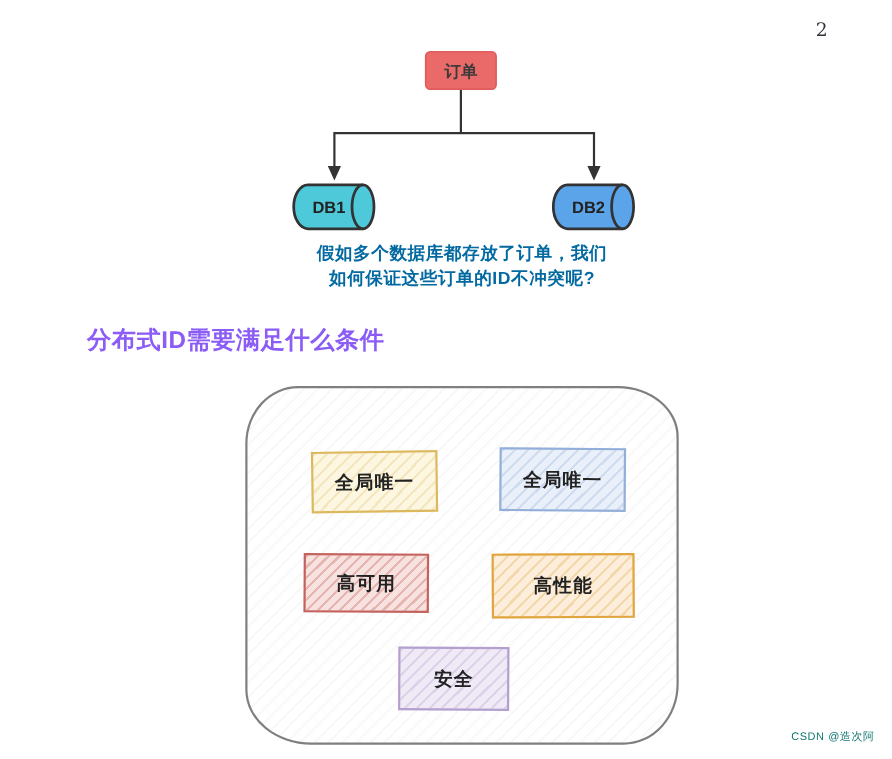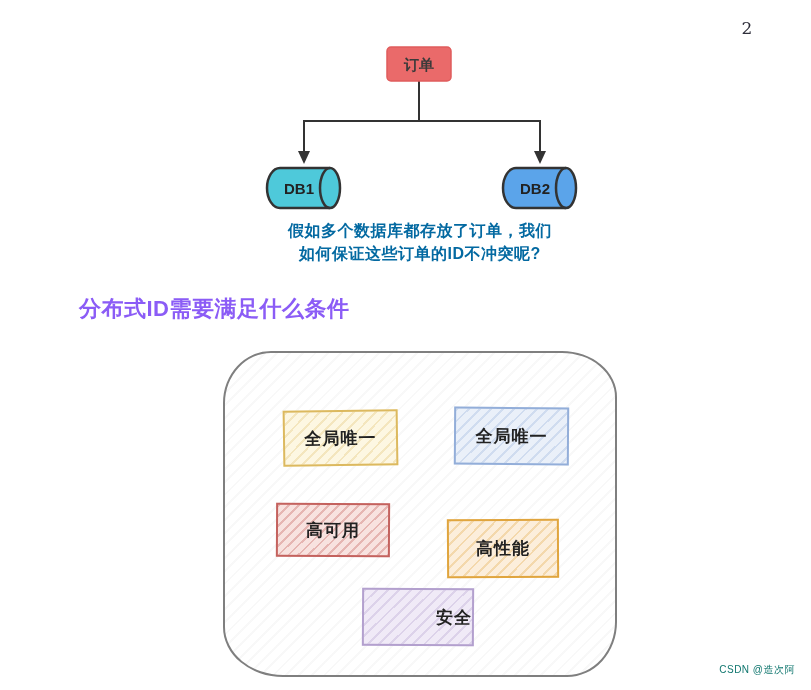--- a/index.html
+++ b/index.html
@@ -59,34 +59,32 @@
     transform: rotate(0.4deg);
   }
   .req-box.red {
     left: 276px; top: 503px; width: 114px; height: 54px;
     border: 2px solid #c4625e; background-color: #f8e2df;
     background-image: repeating-linear-gradient(135deg,
       rgba(196,98,94,0.35) 0 2px, transparent 2px 7px);
     transform: rotate(0.3deg);
   }
   .req-box.orange {
-    left: 447px; top: 503px; width: 112px; height: 59px;
+    left: 447px; top: 503px; width: 130px; height: 59px;
     border: 2px solid #e0a53e; background-color: #fceedb;
     background-image: repeating-linear-gradient(135deg,
       rgba(224,165,62,0.30) 0 2px, transparent 2px 8px);
     transform: rotate(-0.3deg);
-    margin-top: 16px;
   }
   .req-box.purple {
-    left: 362px; top: 588px; width: 112px; height: 58px;
+    left: 362px; top: 588px; width: 101px; height: 58px;
     border: 2px solid #b3a0ce; background-color: #f0eaf7;
     background-image: repeating-linear-gradient(135deg,
       rgba(179,160,206,0.32) 0 2px, transparent 2px 8px);
     transform: rotate(0.3deg);
-    justify-content: flex-end;
   }
 
   .watermark {
     position: absolute; right: 16px; top: 663px;
     font-size: 10px; color: #0f766e; letter-spacing: 0.5px;
   }
 
   svg text { font-family: "Liberation Sans", "DejaVu Sans", sans-serif; }
 </style>
 </head>

